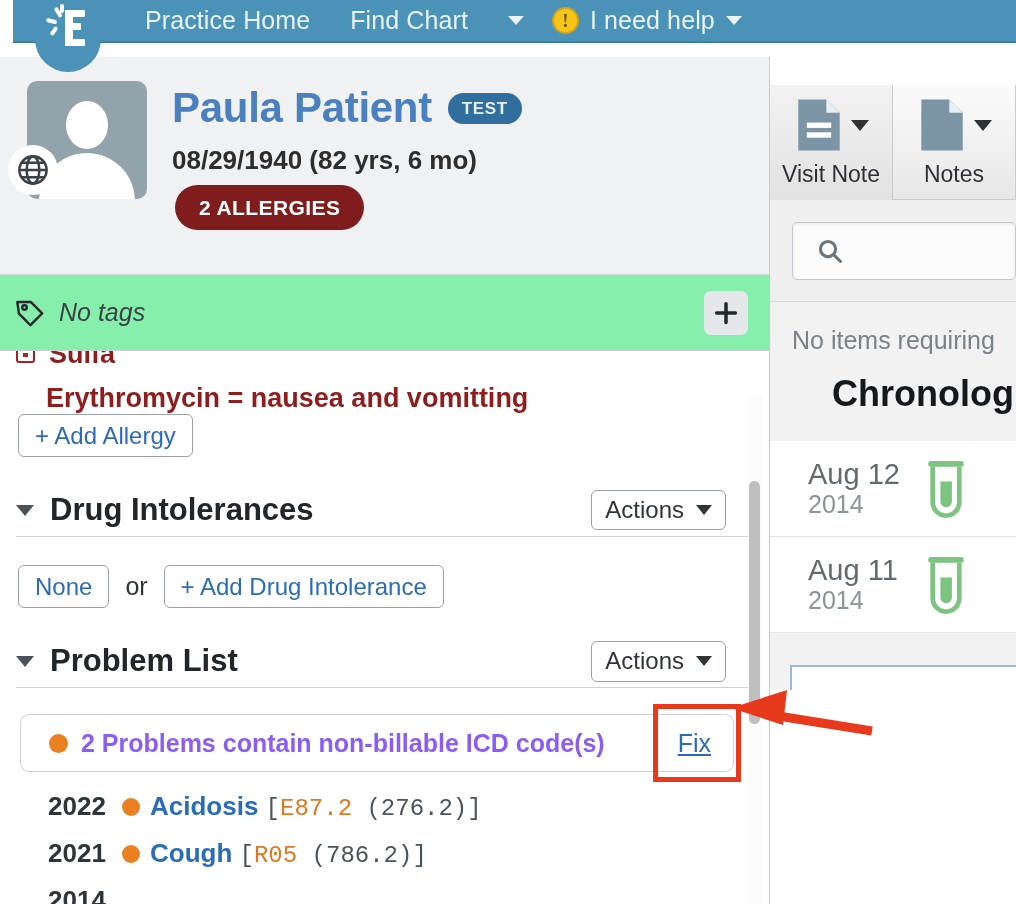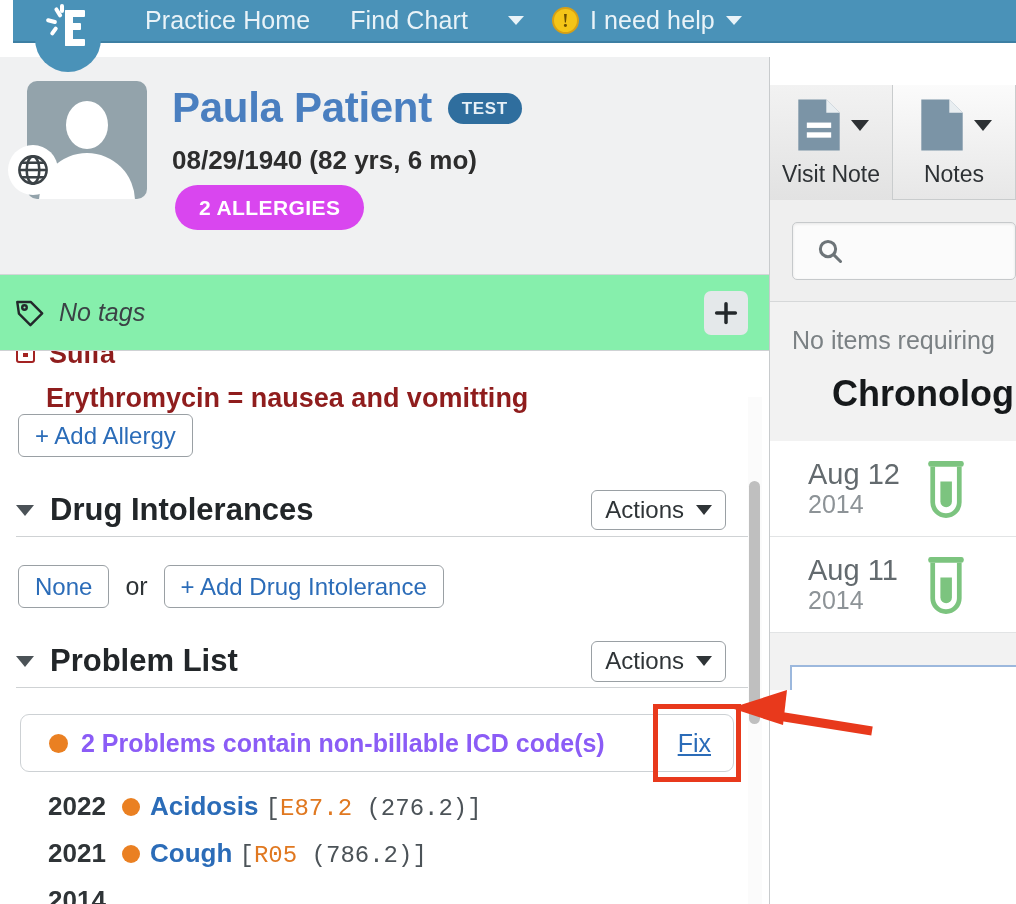--- a/index.html
+++ b/index.html
@@ -115,21 +115,21 @@
     background: #2f6e9e; color: #e6f0f7;
     font-size: 17px; font-weight: bold; letter-spacing: .6px;
     padding: 7px 14px; border-radius: 16px; line-height: 1;
   }
   .pt-dob {
     position: absolute; left: 172px; top: 88px;
     font-size: 26px; color: #2d2d2d; font-weight: bold; white-space: nowrap;
   }
   .badge-allergies {
     position: absolute; left: 175px; top: 128px;
-    background: #d946ef; color: #ffffff;
+    background: #7f1d1d; color: #ffffff;
     font-size: 21px; font-weight: bold; letter-spacing: .4px;
     padding: 12px 24px; border-radius: 24px; line-height: 1;
     cursor: pointer;
   }
 
   
   .tags-row {
     position: relative; height: 76px;
     background: #86efac;
     border-bottom: 1px solid #cfd2d4;

